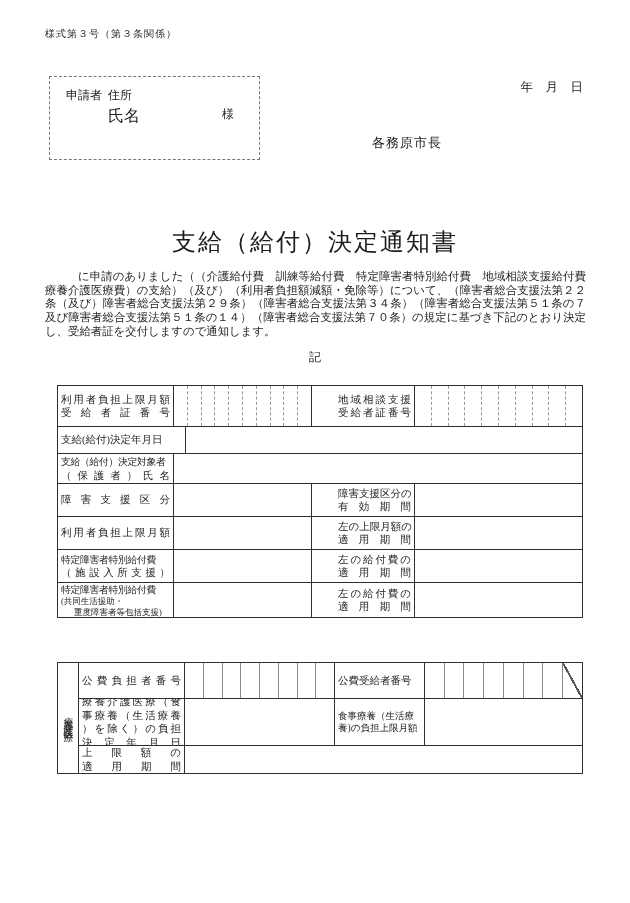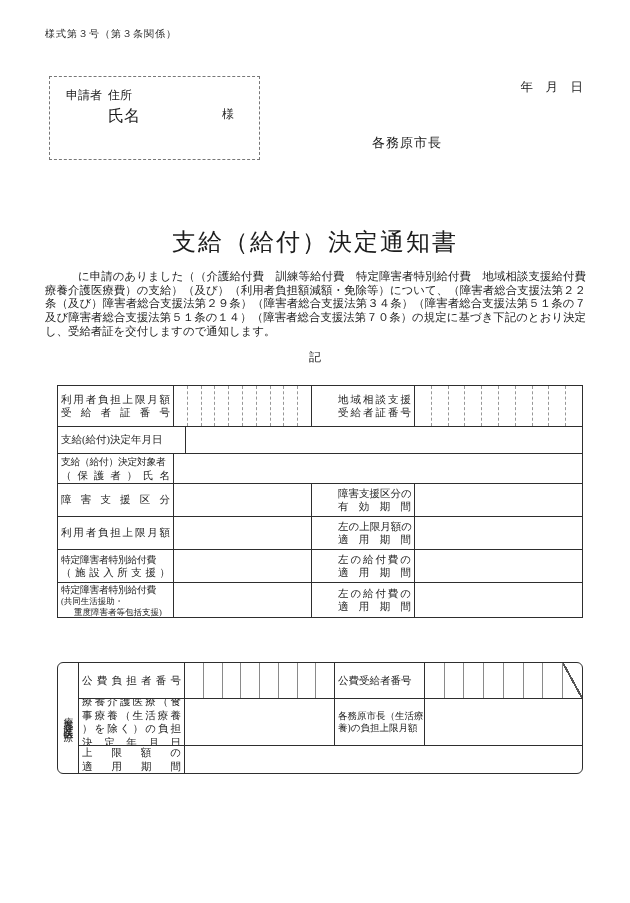--- a/index.html
+++ b/index.html
@@ -186,21 +186,21 @@
     <div class="cell w138"></div>
     <div class="cell lbl w103">
       <div class="jl">左の給付費の</div>
       <div class="jl">適用期間</div>
     </div>
     <div class="cell flex1"></div>
   </div>
 
 </div>
 
-<div class="t" style="top:662px; display:flex;border-radius:6px;">
+<div class="t" style="top:662px; display:flex;">
   <div class="vlab">療養介護医療</div>
   <div class="t2col">
 
     <div class="trow" style="height:35px;">
       <div class="cell lbl w105">
         <div class="jl">公費負担者番号</div>
       </div>
       <div class="cell digits w150">
         <div class="scell"></div>
       <div class="scell"></div>
@@ -230,21 +230,21 @@
 
     <div class="trow" style="height:47px;">
       <div class="cell lbl w105">
         <div class="jl">療養介護医療（食</div>
         <div class="jl">事療養（生活療養</div>
         <div class="jl">）を除く）の負担</div>
         <div class="jl">決定年月日</div>
       </div>
       <div class="cell w150"></div>
       <div class="cell lbl w90">
-        <div class="sm2">各務原市長（生活療</div>
+        <div class="sm2">食事療養（生活療</div>
         <div class="sm2">養)の負担上限月額</div>
       </div>
       <div class="cell flex1"></div>
     </div>
 
     <div class="trow" style="height:28px;">
       <div class="cell lbl w105">
         <div class="jl">上限額の</div>
         <div class="jl">適用期間</div>
       </div>

